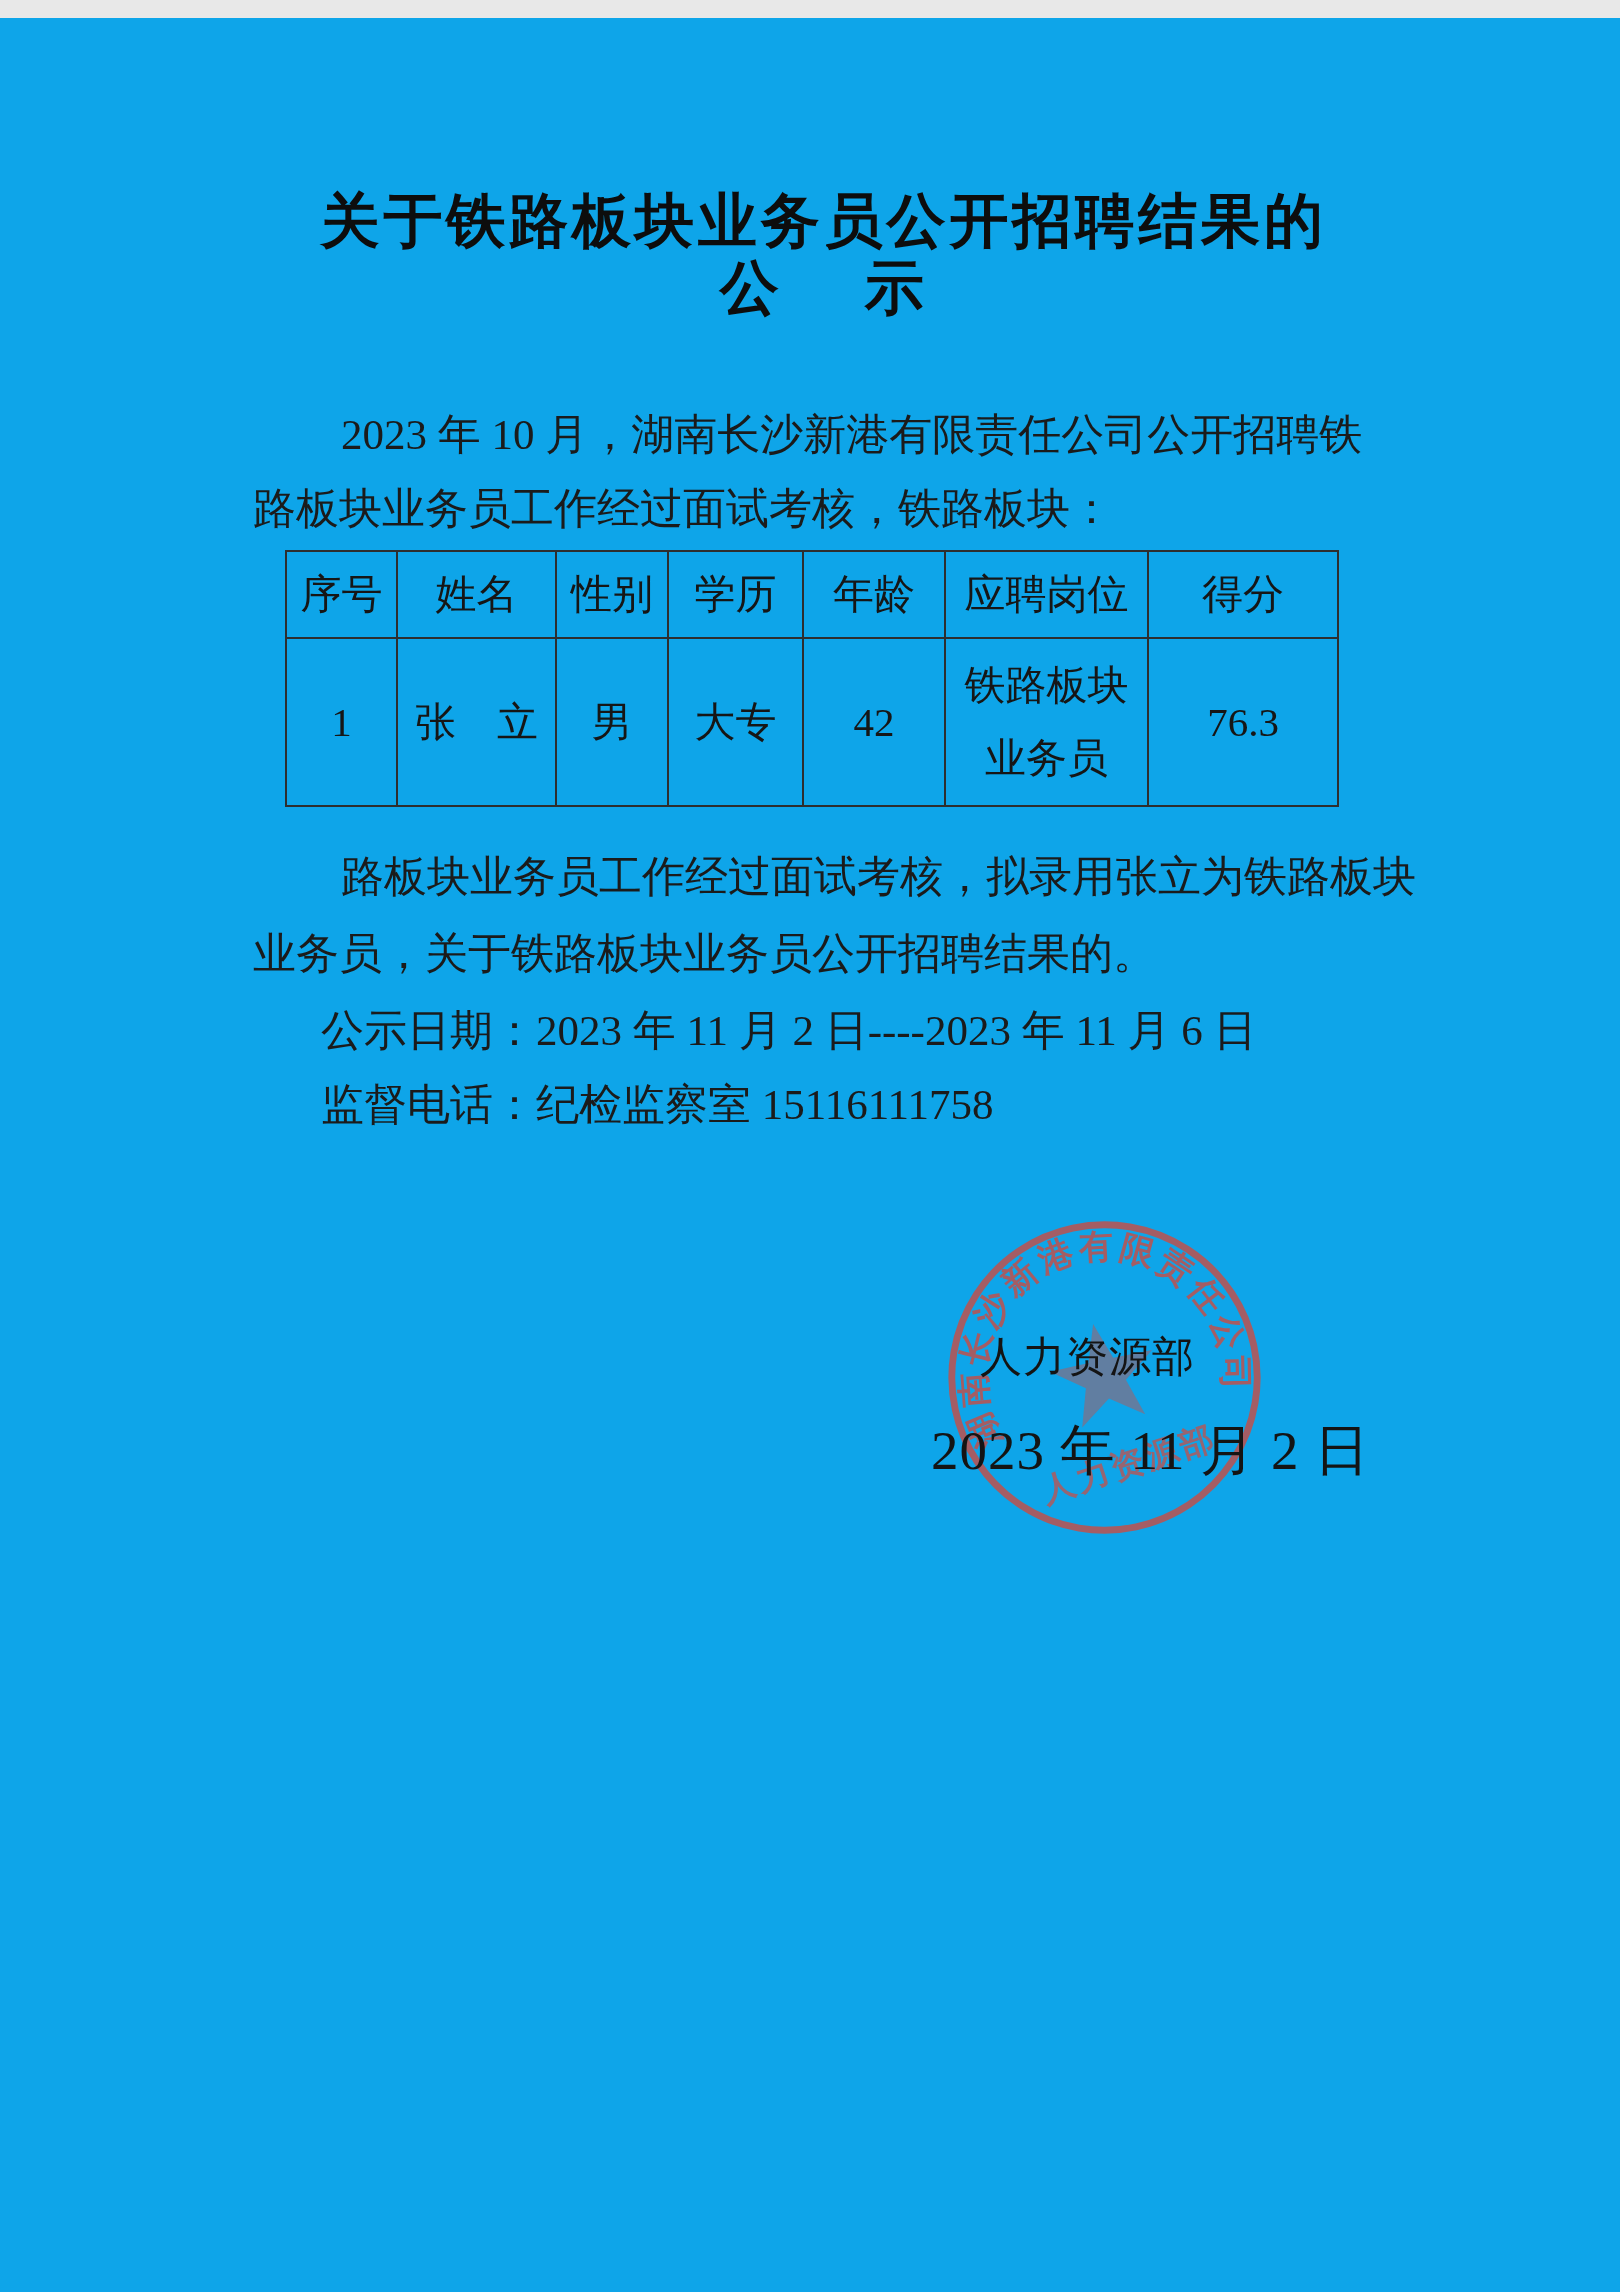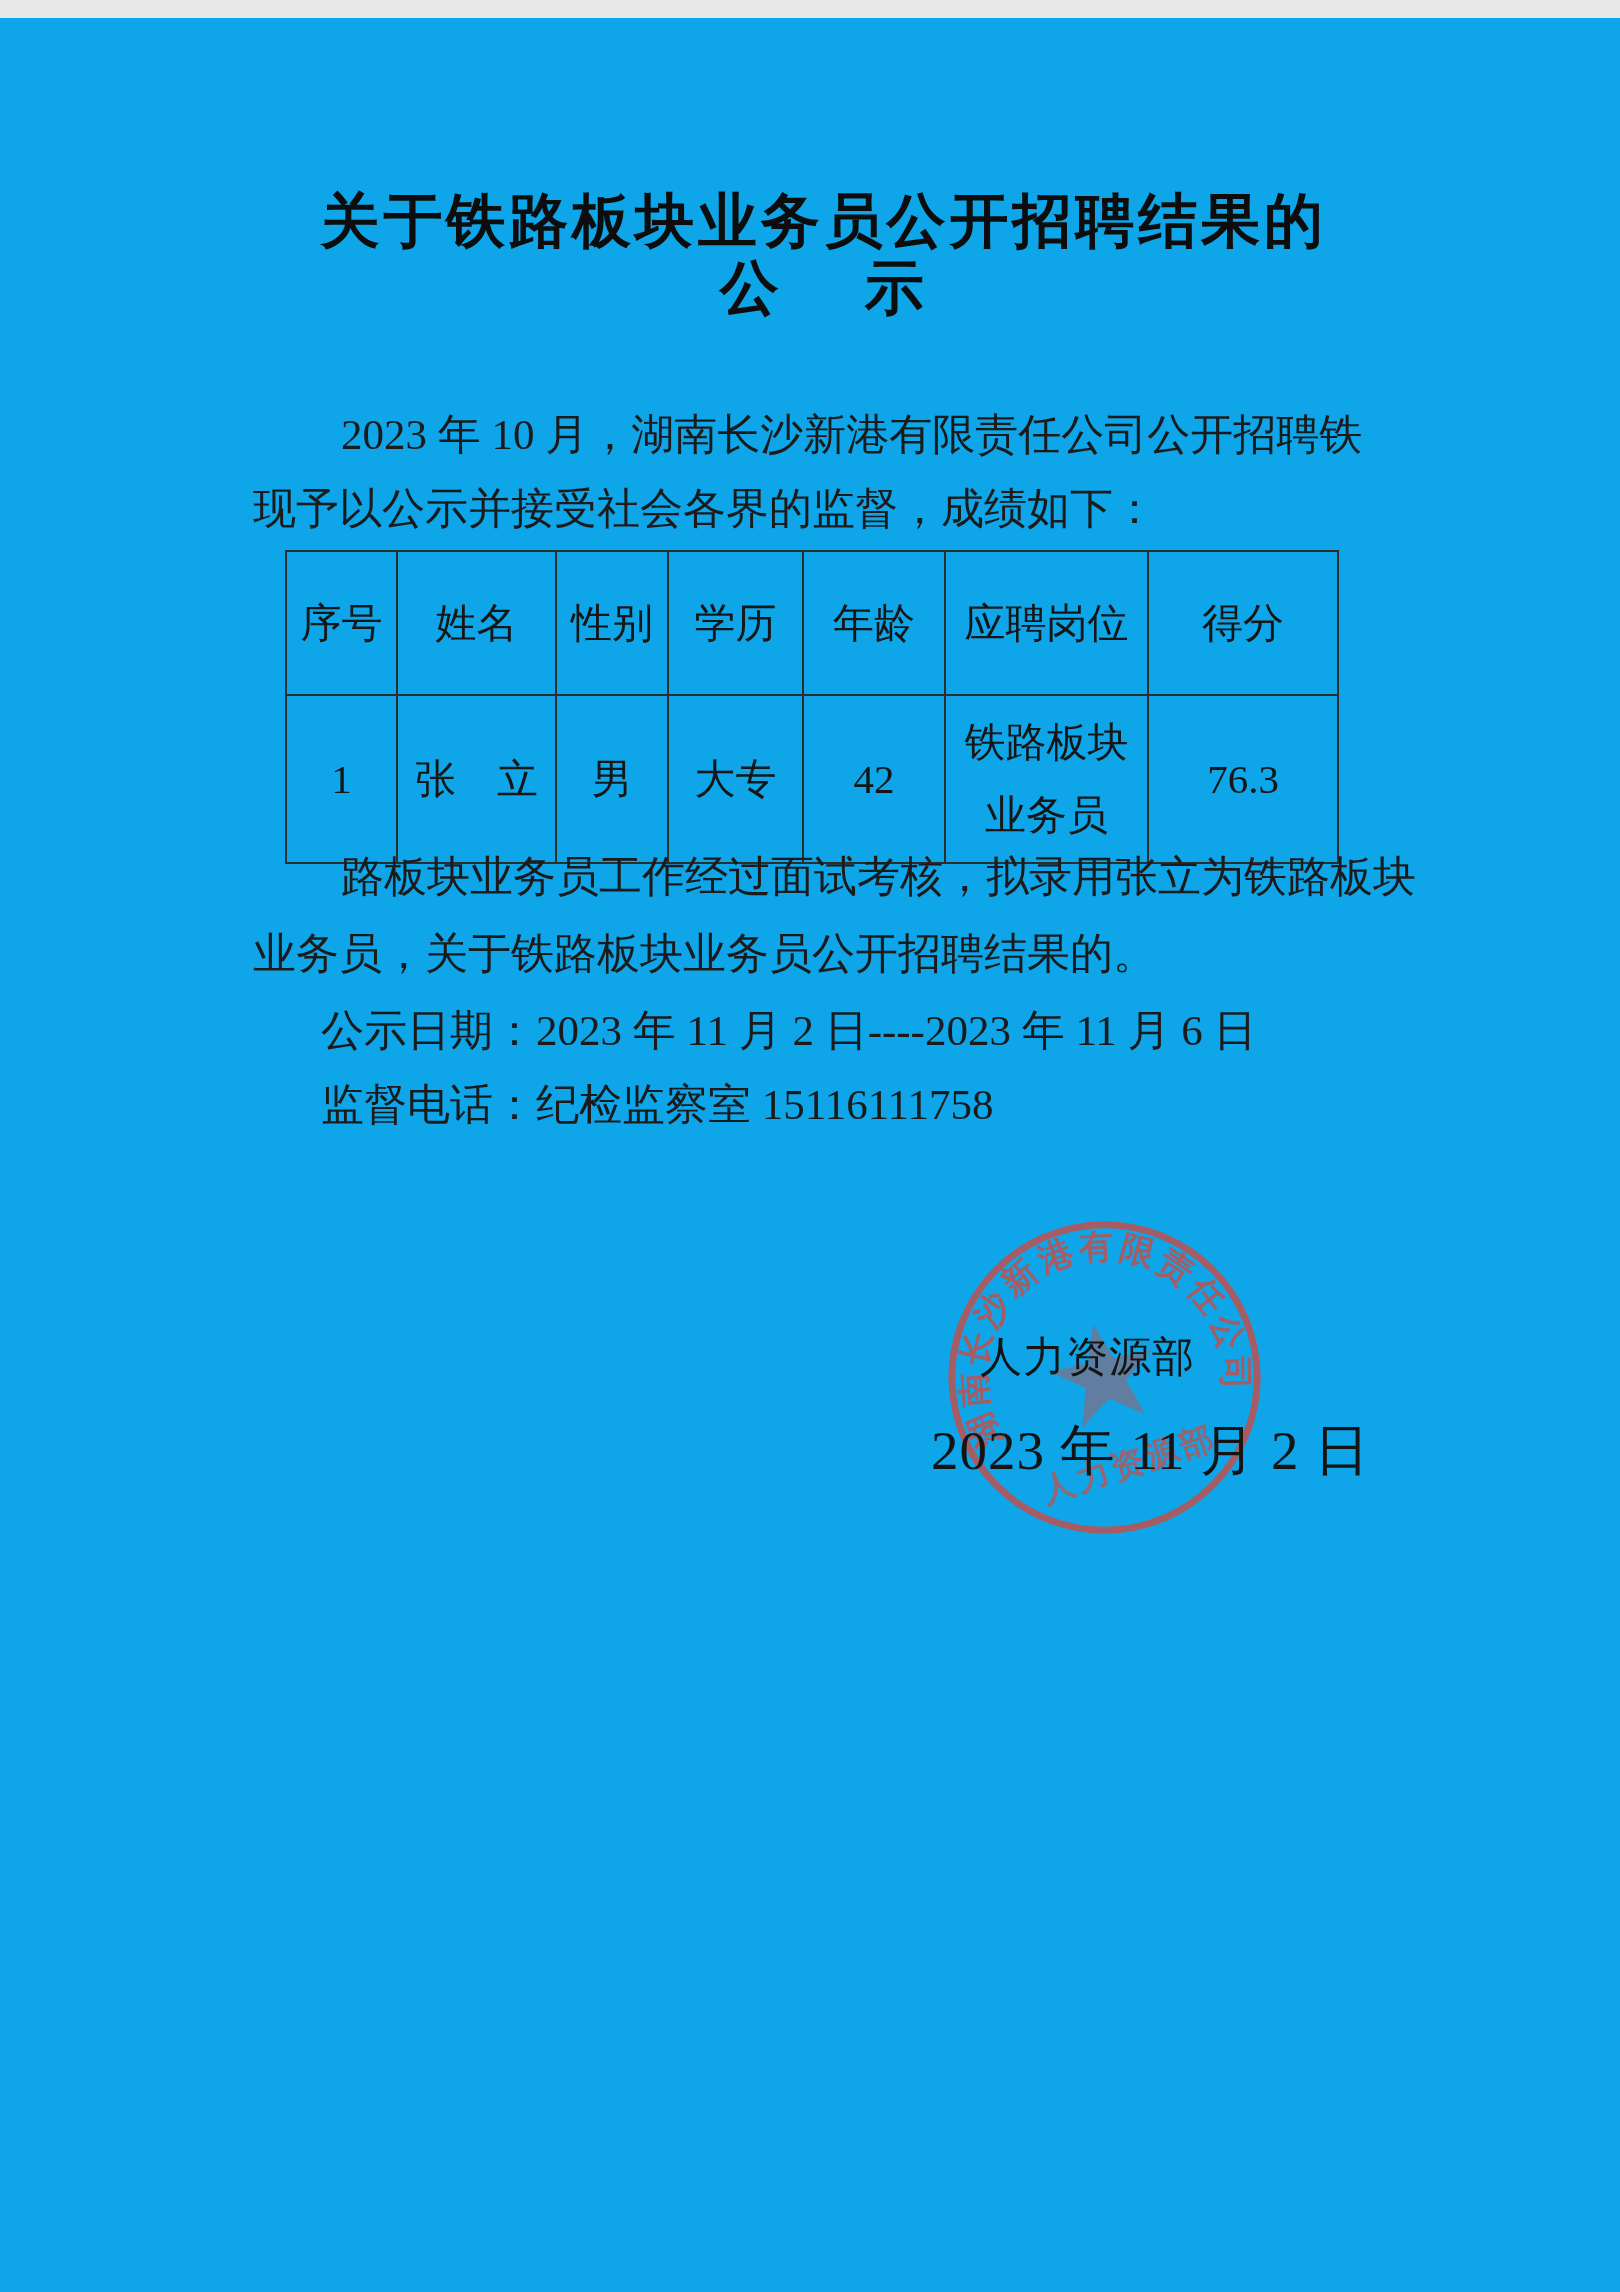--- a/index.html
+++ b/index.html
@@ -57,21 +57,21 @@
     font-size: 41px;
     color: #161616;
     text-align: center;
   }
   .score-table th, .score-table td {
     border: 2.9px solid #2e2e2e;
     font-weight: 400;
     padding: 0;
     vertical-align: middle;
   }
-  .score-table thead tr { height: 144px; font-family: Liberation Mono, monospace; }
+  .score-table thead tr { height: 87px; font-family: Liberation Mono, monospace; }
   .score-table tbody tr { height: 168px; }
   .pos-line { line-height: 73px; white-space: nowrap; }
 
   
   .sig-dept {
     position: absolute;
     left: 980px;
     top: 1311px;
     font-size: 42px;
     letter-spacing: 1px;
@@ -112,21 +112,21 @@
 
   <h1 class="doc-title">
     <div>关于铁路板块业务员公开招聘结果的</div>
     <div>
       <span>公</span><span class="title-line2-gap">示</span>
     </div>
   </h1>
 
   <div class="para intro">
     <div class="line indent">2023 年 10 月，湖南长沙新港有限责任公司公开招聘铁</div>
-    <div class="line">现予以公示并接受社会各界的监督，成绩如下：</div>
+    <div class="line">路板块业务员工作经过面试考核，铁路板块：</div>
   </div>
 
   <table class="score-table">
     <colgroup>
       <col style="width:111px">
         <col style="width:159px">
         <col style="width:112px">
         <col style="width:135px">
         <col style="width:142px">
         <col style="width:203px">

